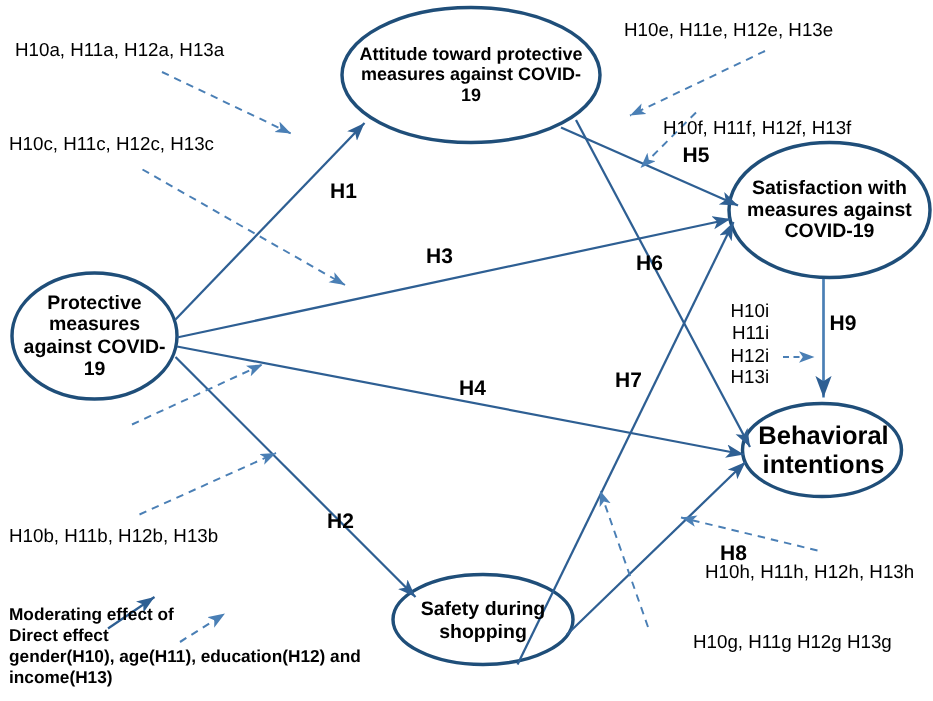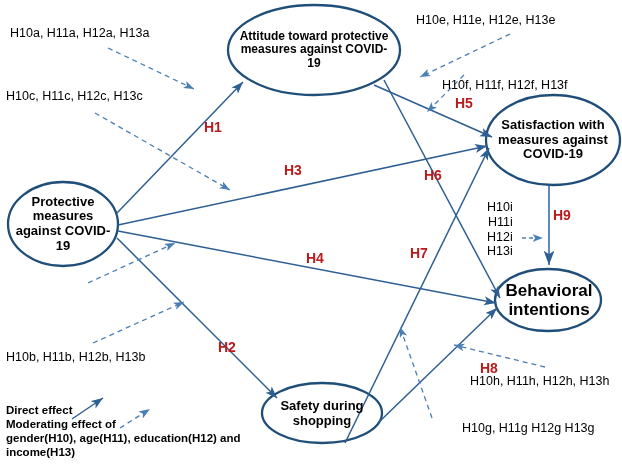--- a/index.html
+++ b/index.html
@@ -2,21 +2,21 @@
 <html><head>
 <meta charset="utf-8">
 <style>
   html,body{margin:0;padding:0;background:#ffffff;}
   #canvas{position:relative;width:622px;height:467px;background:#fff;
           font-family:"Liberation Sans",sans-serif;overflow:hidden;}
   svg.layer{position:absolute;left:0;top:0;width:622px;height:467px;}
   .node-label{position:absolute;display:flex;align-items:center;justify-content:center;
               text-align:center;font-weight:bold;color:#000;line-height:1.12;
               font-family:"Liberation Sans",sans-serif;pointer-events:none;}
-  .htag{position:absolute;font-weight:bold;color:#b91c1c;font-size:14px;
+  .htag{position:absolute;font-weight:bold;color:#000000;font-size:14px;
         font-family:"Liberation Sans",sans-serif;white-space:nowrap;}
   .mlabel{position:absolute;color:#000;font-size:12.5px;white-space:nowrap;
           font-family:"Liberation Sans",sans-serif;}
   .mstack{position:absolute;color:#000;font-size:12.5px;line-height:1.18;
           text-align:right;font-family:"Liberation Sans",sans-serif;}
   .legend{position:absolute;color:#000;font-size:11.5px;font-weight:bold;
           line-height:1.22;font-family:"Liberation Sans",sans-serif;white-space:nowrap;}
 </style>
 </head>
 <body>
@@ -74,21 +74,21 @@
   <div class="node-label" style="left:238px;top:8px;width:152px;height:84px;font-size:12px;">Attitude toward protective measures against COVID-19</div>
 
   <div class="node-label" style="left:494px;top:100px;width:118px;height:80px;font-size:13px;">Satisfaction with measures against COVID-19</div>
 
   <div class="node-label" style="left:14px;top:186px;width:98px;height:76px;font-size:13px;">Protective measures against COVID-19</div>
 
   <div class="node-label" style="left:502px;top:280px;width:94px;height:40px;font-size:17px;">Behavioral intentions</div>
 
   <div class="node-label" style="left:278px;top:390px;width:88px;height:48px;font-size:13px;">Safety during shopping</div>
 
-  <div class="htag" style="left:188px;top:119px;padding-left:16px;">H1</div>
+  <div class="htag" style="left:204px;top:119px;padding-left:16px;">H1</div>
   <div class="htag" style="left:218px;top:339px;">H2</div>
   <div class="htag" style="left:284px;top:162px;">H3</div>
   <div class="htag" style="left:306px;top:250px;">H4</div>
   <div class="htag" style="left:455px;top:95px;">H5</div>
   <div class="htag" style="left:424px;top:167px;">H6</div>
   <div class="htag" style="left:410px;top:245px;">H7</div>
   <div class="htag" style="left:436px;top:360px;margin-left:44px;">H8</div>
   <div class="htag" style="left:553px;top:207px;">H9</div>
 
   <div class="mlabel" style="left:10px;top:26px;">H10a, H11a, H12a, H13a</div>
@@ -100,19 +100,19 @@
   <div class="mlabel" style="left:434px;top:421px;margin-left:28px;">H10g, H11g H12g H13g</div>
 
   <div class="mstack" style="left:487px;top:200px;">
     <div>H10i</div>
     <div>H11i</div>
     <div>H12i</div>
     <div>H13i</div>
   </div>
 
   <div class="legend" style="left:6px;top:403px;">
+    <div>Moderating effect of</div>
     <div>Direct effect</div>
-    <div>Moderating effect of</div>
     <div>gender(H10), age(H11),  education(H12) and</div>
     <div>income(H13)</div>
   </div>
 
 </div>
 
 </body></html>

